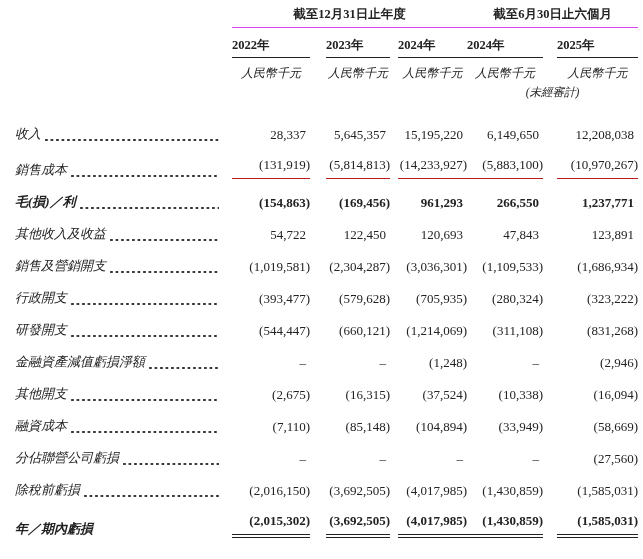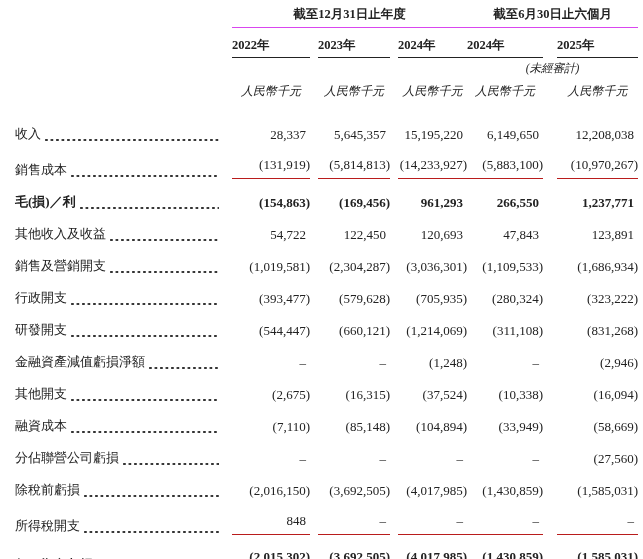--- a/index.html
+++ b/index.html
@@ -15,21 +15,21 @@
   table.fin {
     border-collapse: collapse;
     table-layout: fixed;
     width: 623px;
   }
   th, td { padding: 0; vertical-align: bottom; font-weight: normal; }
 
   
   .cw { text-align: right; }
   .m0 { margin-left: 0; }
-  .m1 { margin-left: 8px; }
+  .m1 { margin-left: 16px; }
   .m2 { margin-left: 8px; }
   .m3 { margin-left: 0; }
   .m4 { margin-left: 14px; }
 
   
   thead .grp { font-weight: bold; font-size: 12.5px; }
   thead .gw {
     text-align: center;
     padding-bottom: 4px;
     border-bottom: 1px solid #d946ef;
@@ -46,21 +46,21 @@
   thead .unaud {
     font-size: 11.5px; font-style: italic;
     text-align: center; padding-top: 3px;
   }
 
   
   tbody td { padding-top: 14px; font-size: 13px; }
   tbody tr:first-child td { padding-top: 25px; }
   tbody tr.bold .cw, tbody tr.bold .lt { font-weight: bold; }
 
-  td.lbl .lblwrap { display: flex; }
+  td.lbl .lblwrap { display: flex; font-style: italic; }
   .lt { white-space: nowrap; font-size: 13px; }
   .leader {
     flex: 1;
     height: 4px;
     align-self: flex-end;
     margin: 0 13px 1px 4px;
     background-image: radial-gradient(circle at 1.5px 2px, #333 1.1px, transparent 1.5px);
     background-size: 5.5px 4px;
     background-repeat: repeat-x;
   }
@@ -105,43 +105,43 @@
           </th>
           <th class="yr">
             <div class="yl m3">2024年</div>
           </th>
           <th class="yr">
             <div class="yl m4">2025年</div>
           </th>
         </tr>
         <tr>
           <td class="lbl"></td>
+          <td class="unit">
+            <div class="cw m0">人民幣千元</div>
+          </td>
+          <td class="unit">
+            <div class="cw m1">人民幣千元</div>
+          </td>
+          <td class="unit">
+            <div class="cw m2">人民幣千元</div>
+          </td>
+          <td class="unit">
+            <div class="cw m3">人民幣千元</div>
+          </td>
+          <td class="unit">
+            <div class="cw m4">人民幣千元</div>
+          </td>
+        </tr>
+        <tr>
+          <td class="lbl"></td>
           <td colspan="3"></td>
           <td colspan="2" class="unaud">
             <div>(未經審計)</div>
           </td>
         </tr>
-        <tr>
-          <td class="lbl"></td>
-          <td class="unit">
-            <div class="cw m0">人民幣千元</div>
-          </td>
-          <td class="unit">
-            <div class="cw m1">人民幣千元</div>
-          </td>
-          <td class="unit">
-            <div class="cw m2">人民幣千元</div>
-          </td>
-          <td class="unit">
-            <div class="cw m3">人民幣千元</div>
-          </td>
-          <td class="unit">
-            <div class="cw m4">人民幣千元</div>
-          </td>
-        </tr>
       </thead>
     <tbody>
         <tr class="">
           <td class="lbl">
             <div class="lblwrap">
               <span class="lt">收入</span>
               <span class="leader"></span>
             </div>
           </td>
           <td class="num">
@@ -406,43 +406,20 @@
           <td class="num">
             <div class="cw m2"><span class="">(4,017,985)</span></div>
           </td>
           <td class="num">
             <div class="cw m3"><span class="">(1,430,859)</span></div>
           </td>
           <td class="num">
             <div class="cw m4"><span class="">(1,585,031)</span></div>
           </td>
         </tr>
-        <tr class="">
-          <td class="lbl">
-            <div class="lblwrap">
-              <span class="lt">所得稅開支</span>
-              <span class="leader"></span>
-            </div>
-          </td>
-          <td class="num">
-            <div class="cw m0 u"><span class="pos">848</span></div>
-          </td>
-          <td class="num">
-            <div class="cw m1 u"><span class="pos">–</span></div>
-          </td>
-          <td class="num">
-            <div class="cw m2 u"><span class="pos">–</span></div>
-          </td>
-          <td class="num">
-            <div class="cw m3 u"><span class="pos">–</span></div>
-          </td>
-          <td class="num">
-            <div class="cw m4 u"><span class="pos">–</span></div>
-          </td>
-        </tr>
         <tr class="bold">
           <td class="lbl">
             <div class="lblwrap">
               <span class="lt">年／期內虧損</span>
             </div>
           </td>
           <td class="num">
             <div class="cw m0 uu"><span class="">(2,015,302)</span></div>
           </td>
           <td class="num">

